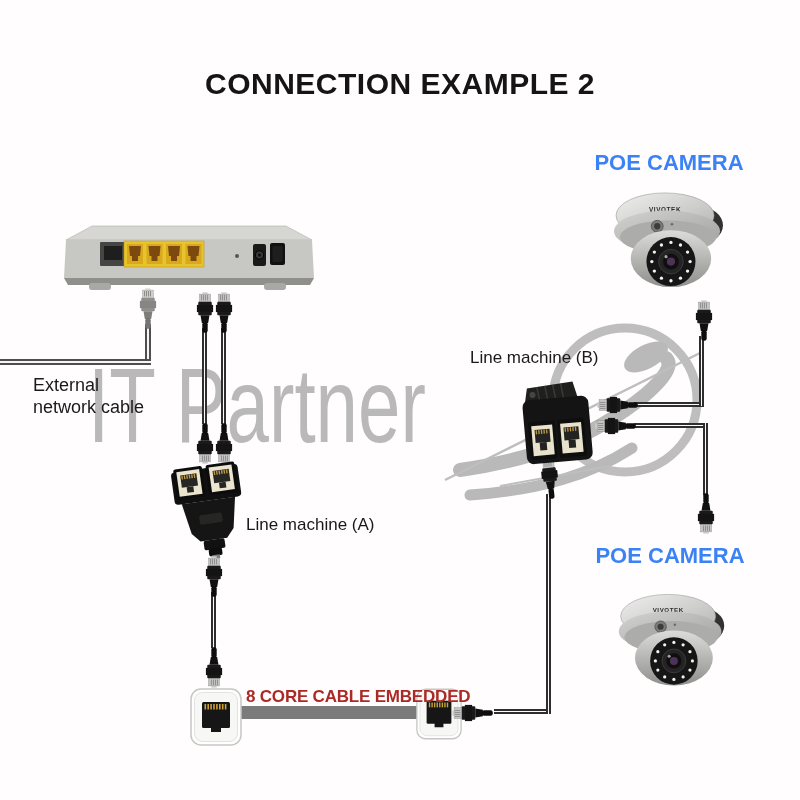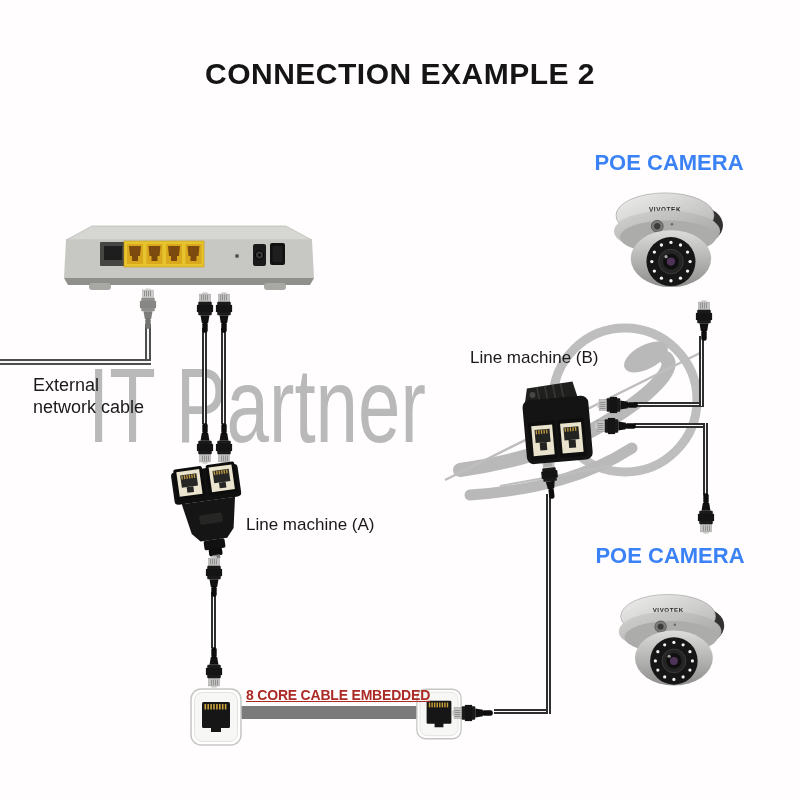--- a/index.html
+++ b/index.html
@@ -1,30 +1,30 @@
 <!DOCTYPE html>
 <html><head>
 <meta charset="utf-8">
 <style>
   html,body{margin:0;padding:0;background:#fff;}
   #stage{position:relative;width:800px;height:800px;background:#fffdfd;overflow:hidden;
          font-family:"Liberation Sans",sans-serif;}
   .abs{position:absolute;}
   .lbl{color:#3b82f6;font-weight:700;z-index:5;}
   .lbl-reg{color:#1a1a1a;font-weight:400;z-index:5;}
-  .title{left:0;right:0;top:57px;text-align:center;font-size:30px;font-weight:700;
+  .title{left:0;right:0;top:67px;text-align:center;font-size:30px;font-weight:700;
          color:#151515;letter-spacing:.5px;}
   .cable-v{width:5px;background:linear-gradient(to right,#2e2e2e 0 1.6px,#fbfbfb 1.6px 3.4px,#2e2e2e 3.4px 5px);z-index:2;}
   .cable-h{height:5px;background:linear-gradient(to bottom,#2e2e2e 0 1.6px,#fbfbfb 1.6px 3.4px,#2e2e2e 3.4px 5px);z-index:2;}
   .cable-grey-v{width:6px;background:linear-gradient(to right,#4e4e4e 0 2px,#f6f6f6 2px 4px,#4e4e4e 4px 6px);z-index:2;}
   .cable-grey-h{height:6px;background:linear-gradient(to bottom,#4e4e4e 0 2px,#f6f6f6 2px 4px,#4e4e4e 4px 6px);z-index:2;}
   .flat-cable{background:#7b7b7b;border-radius:2px;z-index:2;}
   .dev{z-index:3;}
   .plug{z-index:3;}
-  .red-lbl{color:#ab2a25;font-weight:700;font-size:14px;letter-spacing:-.2px;z-index:5;white-space:nowrap;text-decoration:underline;}
+  .red-lbl{color:#ab2a25;font-weight:700;font-size:17px;letter-spacing:-.2px;z-index:5;white-space:nowrap;}
   .watermark{left:88px;top:352px;font-size:106px;line-height:1;color:#a0a0a0;opacity:.72;
              transform:scaleX(.72);transform-origin:left top;z-index:1;white-space:nowrap;}
   .wm-logo{z-index:1;opacity:.72;}
 </style>
 </head>
 <body>
 
 <div id="stage">
 
   <svg style="position:absolute;width:0;height:0;overflow:hidden" aria-hidden="true">

